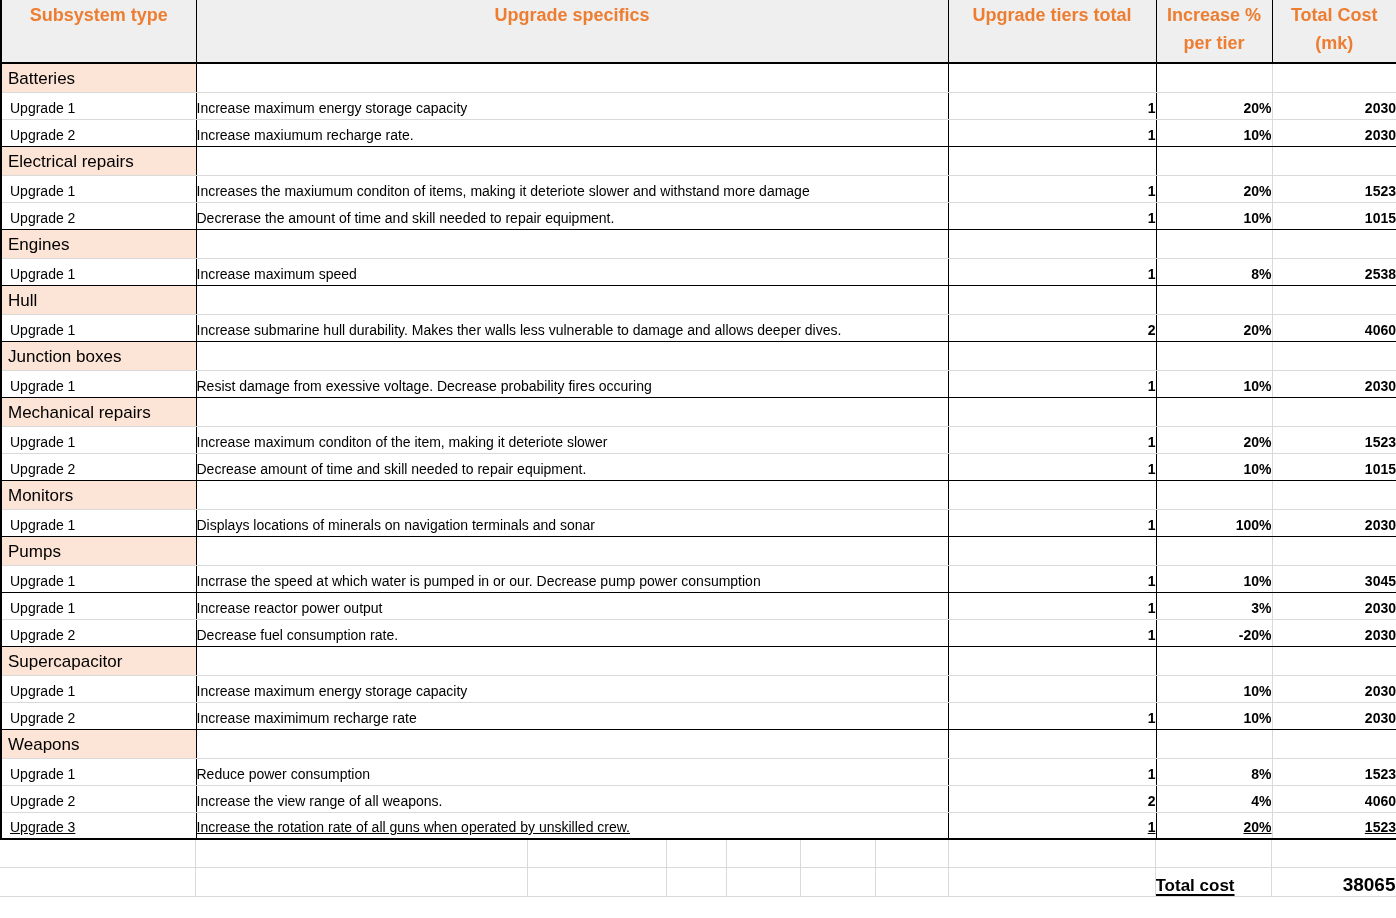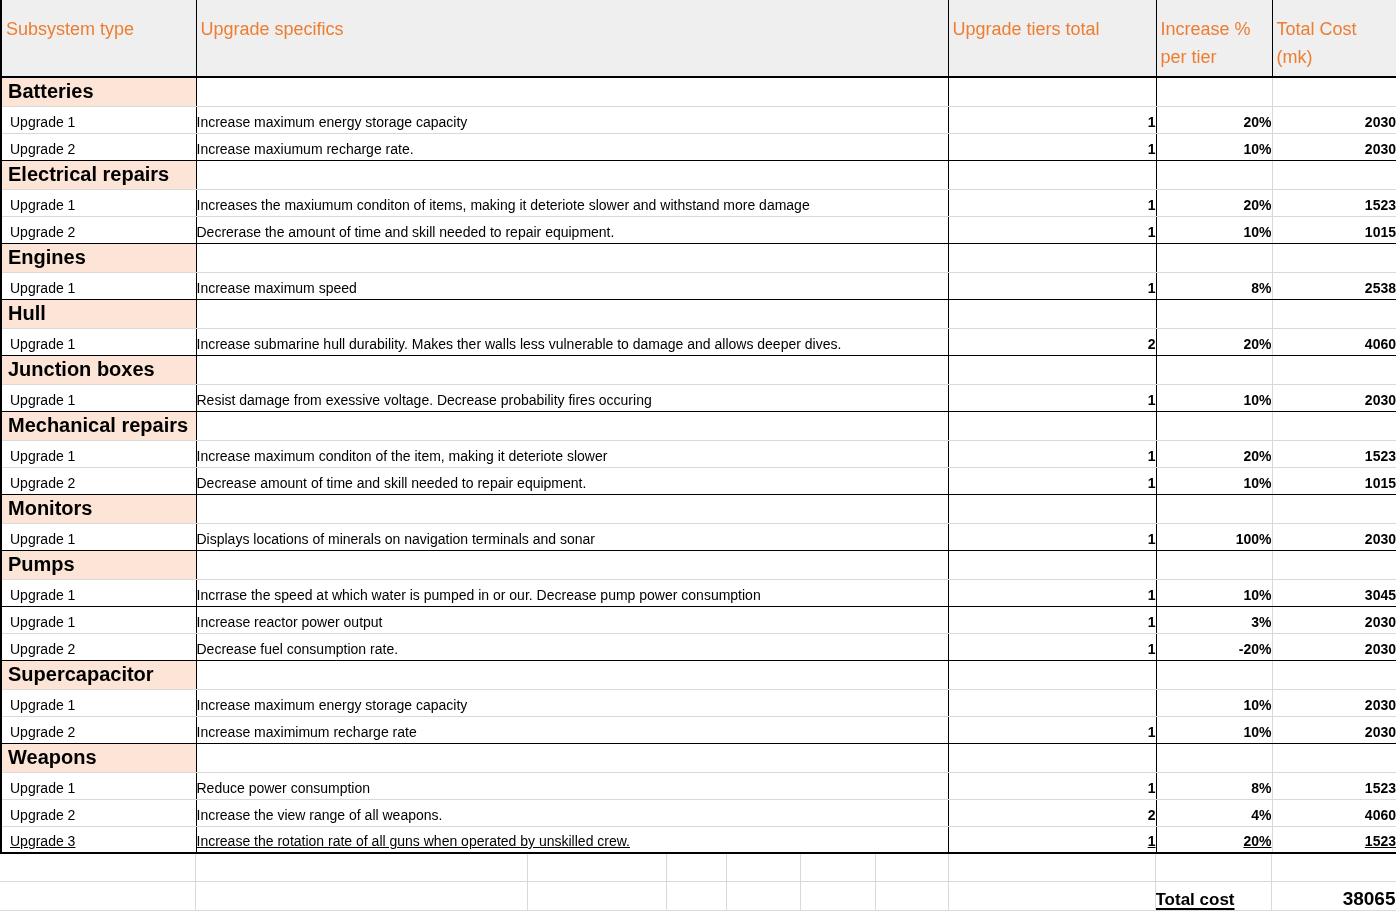--- a/index.html
+++ b/index.html
@@ -22,25 +22,25 @@
     width: 1396px;
     table-layout: fixed;
     border-collapse: collapse;
     border-left: 2px solid var(--dark);
     border-right: 2px solid var(--dark);
   }
   table.main thead th {
     background: var(--header-bg);
     color: var(--accent);
     font-size: 18px;
-    font-weight: 400;
+    font-weight: 700;
     vertical-align: top;
-    text-align: left;
+    text-align: center;
     height: 60px;
-    padding: 16px 4px 0 4px;
+    padding: 2px 4px 0 4px;
     line-height: 1.55;
     border-right: 1px solid var(--dark);
     border-bottom: 2px solid var(--dark);
   }
   table.main thead th:last-child { border-right: none; }
 
   table.main td {
     vertical-align: bottom;
     padding: 0 0 3px 0;
     font-size: 14px;
@@ -49,22 +49,22 @@
     border-bottom: 1px solid var(--grid);
   }
   td.c0 { border-right: 1px solid var(--dark); }
   td.c1 { border-right: 1px solid var(--dark); }
   td.c2 { border-right: 1px solid var(--dark); }
   td.c3 { border-right: 1px solid var(--grid); }
 
   tr.section { height: 29px; }
   tr.section td.c0 {
     background: var(--section-bg);
-    font-size: 20px;
-    font-weight: 700;
+    font-size: 17px;
+    font-weight: 400;
     padding-left: 6px;
   }
   tr.upgrade { height: 27px; }
   tr.upgrade td.c0 { padding-left: 8px; }
   tr.upgrade td.c1 { text-align: left; }
   td.num {
     text-align: right;
     font-weight: 700;
     font-size: 15px;
     padding-right: 5px;

